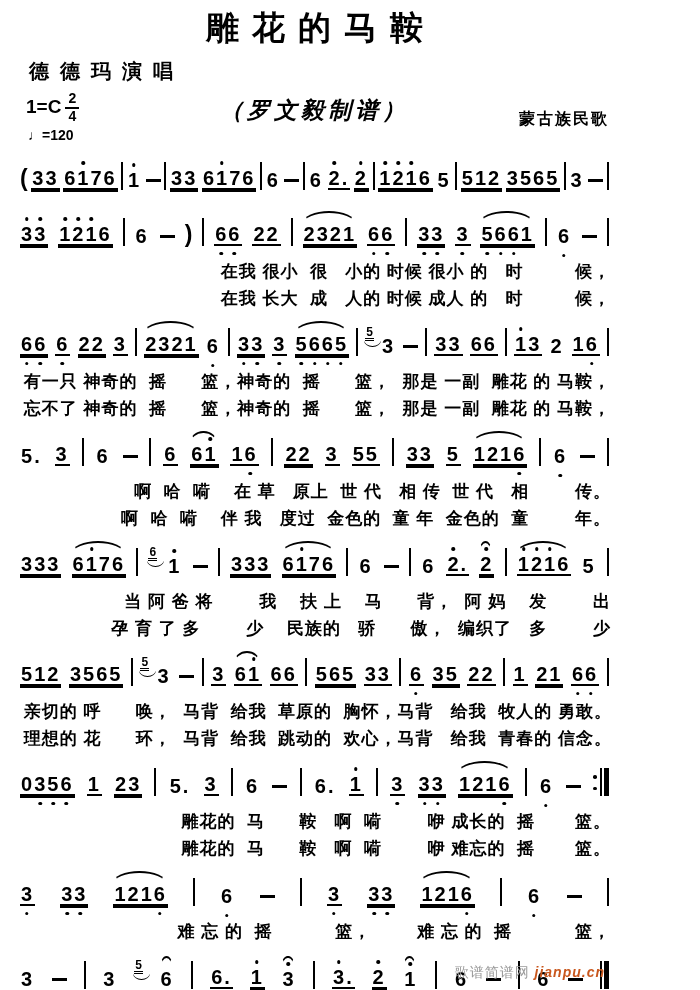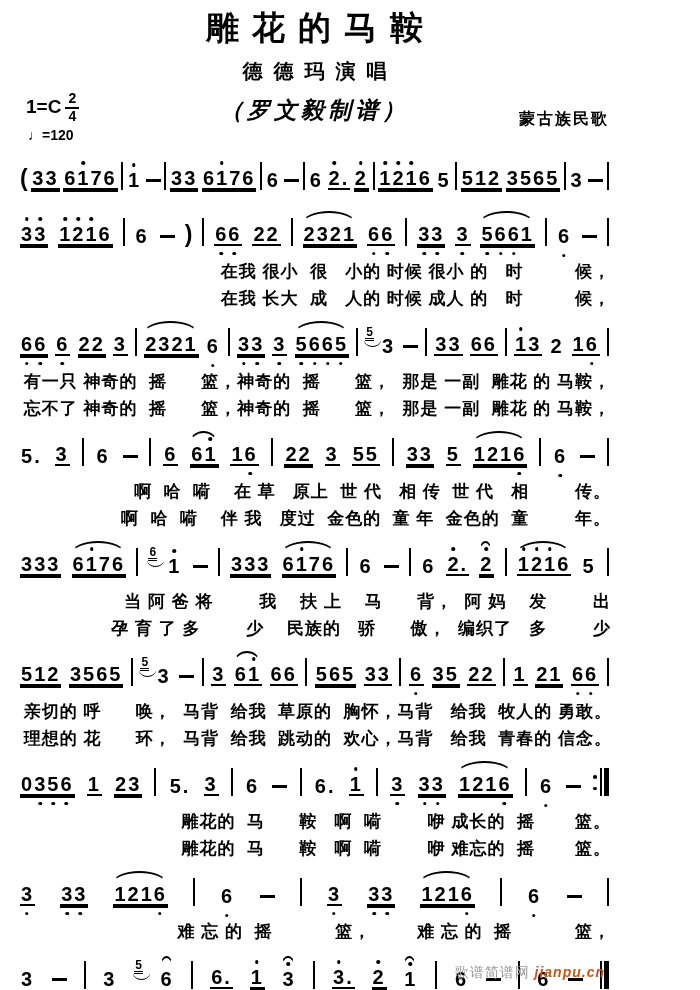--- a/index.html
+++ b/index.html
@@ -1,21 +1,21 @@
 <!DOCTYPE html>
 <html><head>
 <meta charset="utf-8">
 <style>
   html,body{margin:0;padding:0;background:#fff;}
   .page{position:relative;width:629px;height:990px;background:#fff;overflow:hidden;
         font-family:"Liberation Sans",sans-serif;color:#000;box-sizing:border-box;
         padding:6px 18px 0 18px;}
   
   .title{text-align:center;font-size:33px;font-weight:bold;letter-spacing:13px;text-indent:13px;}
-  .subtitle{text-align:center;font-size:20px;font-weight:bold;letter-spacing:11px;text-indent:11px;margin-top:7px;}
+  .subtitle{text-align:left;font-size:20px;font-weight:bold;letter-spacing:11px;text-indent:11px;margin-top:7px;}
   .meta-row{position:relative;height:56px;margin-top:2px;}
   .key-area{position:absolute;left:8px;top:4px;font-size:19px;font-weight:bold;display:flex;align-items:center;gap:4px;}
   .meter{display:inline-block;text-align:center;font-size:14px;font-weight:bold;line-height:1.05;}
   .meter .num{display:block;border-bottom:2px solid #000;padding:0 3px 1px 3px;}
   .tempo{position:absolute;left:10px;top:40px;font-size:14px;font-weight:bold;}
   .arranger{text-align:center;font-size:23px;font-weight:bold;font-style:italic;
             font-family:Liberation Serif, serif;padding-top:8px;letter-spacing:4px;}
   .source{position:absolute;right:2px;top:22px;font-size:16px;font-weight:bold;letter-spacing:2px;margin-left:11px;}
   
   .score{margin-top:4px;}

